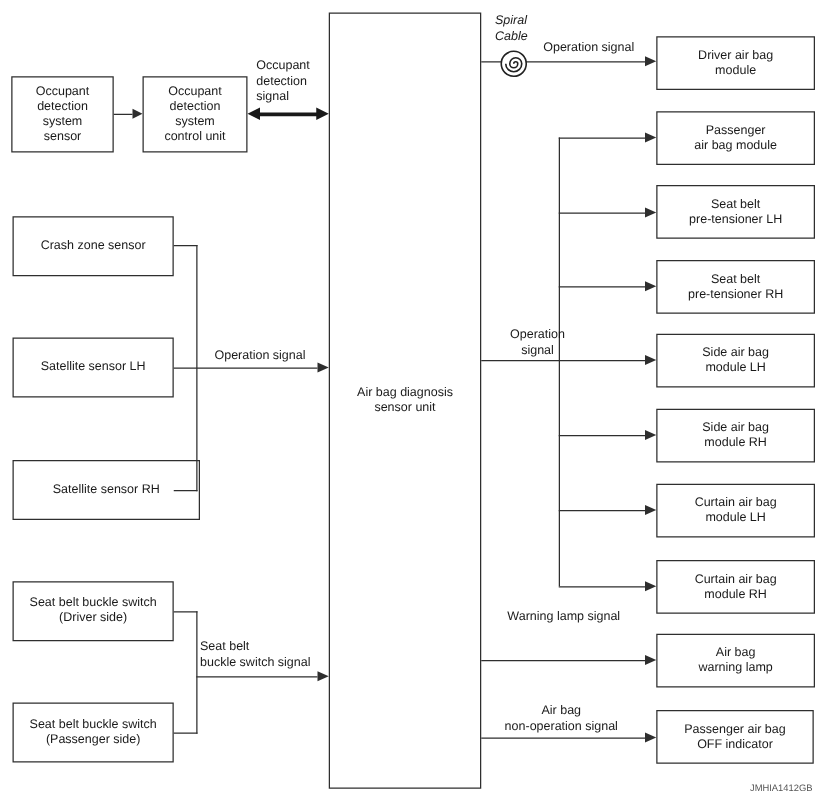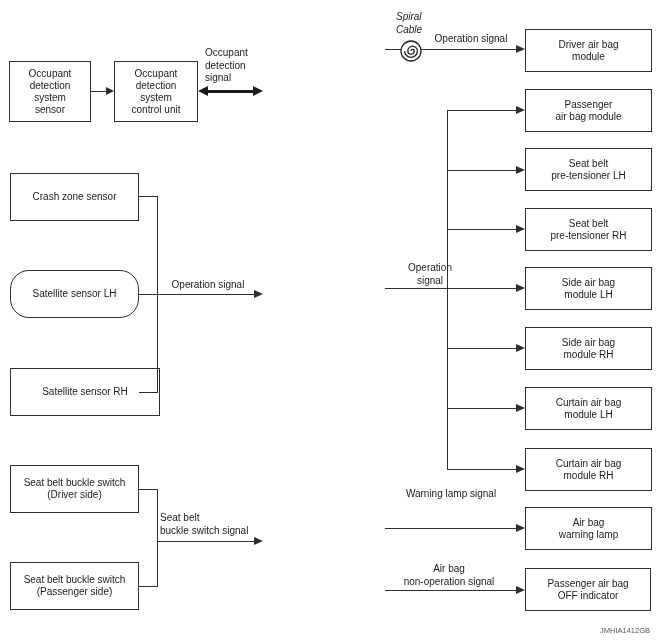--- a/index.html
+++ b/index.html
@@ -38,27 +38,29 @@
 
   <div class="box" style="left:9px;top:61px;width:82px;height:61px;">Occupant
 detection
 system
 sensor</div>
   <div class="box" style="left:114px;top:61px;width:84px;height:61px;">Occupant
 detection
 system
 control unit</div>
   <div class="box" style="left:10px;top:173px;width:129px;height:48px;">Crash zone sensor</div>
-  <div class="box" style="left:10px;top:270px;width:129px;height:48px;border-radius:19px;">Satellite sensor LH</div>
+  <div class="box" style="left:10px;top:270px;width:129px;height:48px;">Satellite sensor LH</div>
   <div class="box" style="left:10px;top:368px;width:150px;height:48px;">Satellite sensor RH</div>
   <div class="box" style="left:10px;top:465px;width:129px;height:48px;">Seat belt buckle switch
 (Driver side)</div>
   <div class="box" style="left:10px;top:562px;width:129px;height:48px;">Seat belt buckle switch
 (Passenger side)</div>
 
+  <div class="box" style="left:263px;top:10px;width:122px;height:621px;">Air bag diagnosis
+sensor unit</div>
 
   <div class="box" style="left:525px;top:29px;width:127px;height:43px;">Driver air bag
 module</div>
   <div class="box" style="left:525px;top:89px;width:127px;height:43px;">Passenger
 air bag module</div>
   <div class="box" style="left:525px;top:148px;width:127px;height:43px;">Seat belt
 pre-tensioner LH</div>
   <div class="box" style="left:525px;top:208px;width:127px;height:43px;">Seat belt
 pre-tensioner RH</div>
   <div class="box" style="left:525px;top:267px;width:127px;height:43px;">Side air bag

